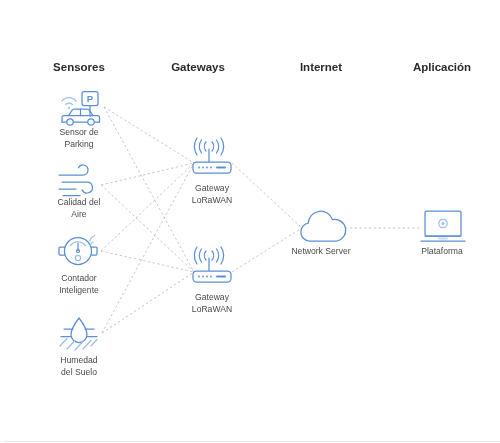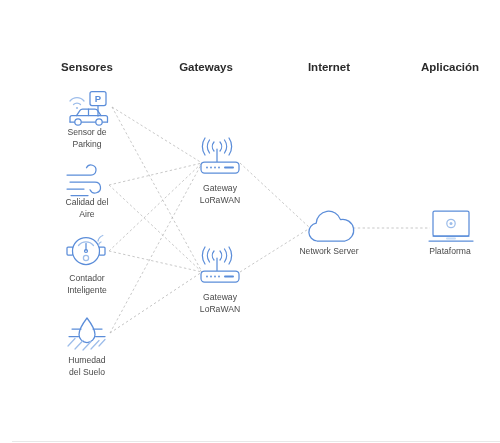--- a/index.html
+++ b/index.html
@@ -9,21 +9,21 @@
   }
   body {
     width: 500px;
     height: 443px;
     font-family: "Liberation Sans", sans-serif;
     overflow: hidden;
     position: relative;
   }
   #diagram-root {
     position: absolute;
-    left: 12px;
+    left: 4px;
     top: 0;
     width: 476px;
     height: 443px;
   }
   svg.canvas {
     display: block;
     width: 500px;
     height: 443px;
   }
   .col-header {

